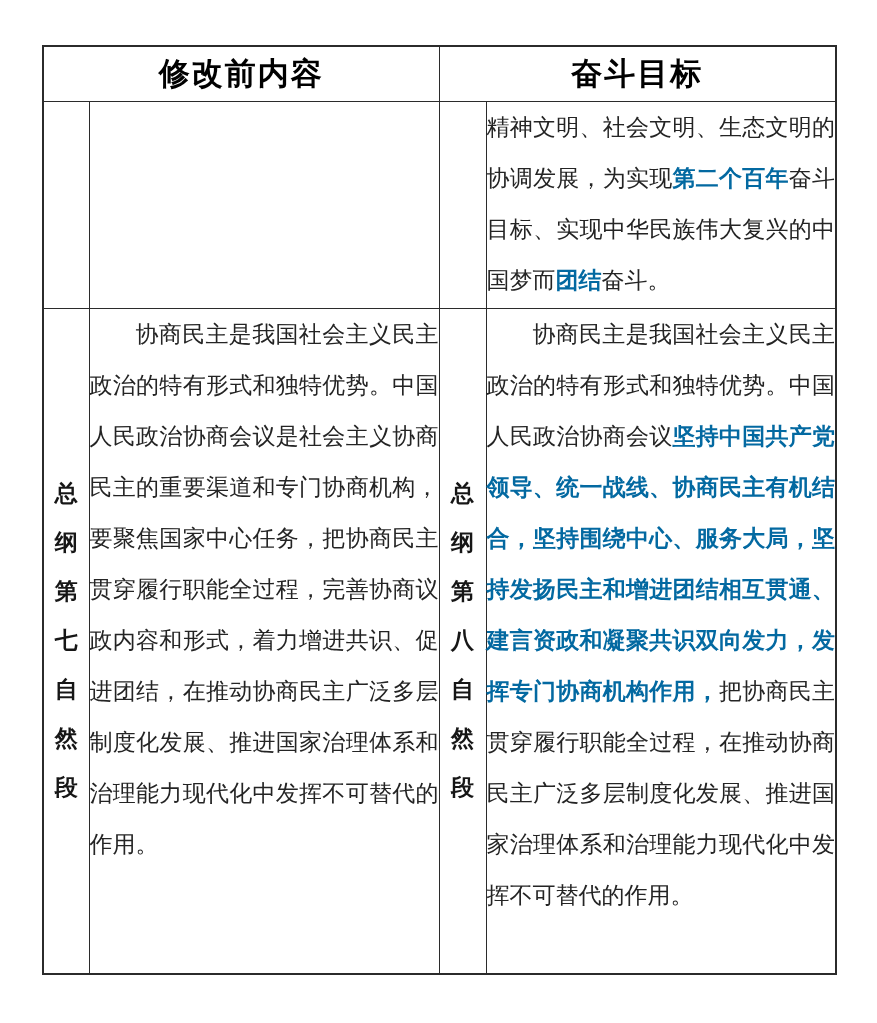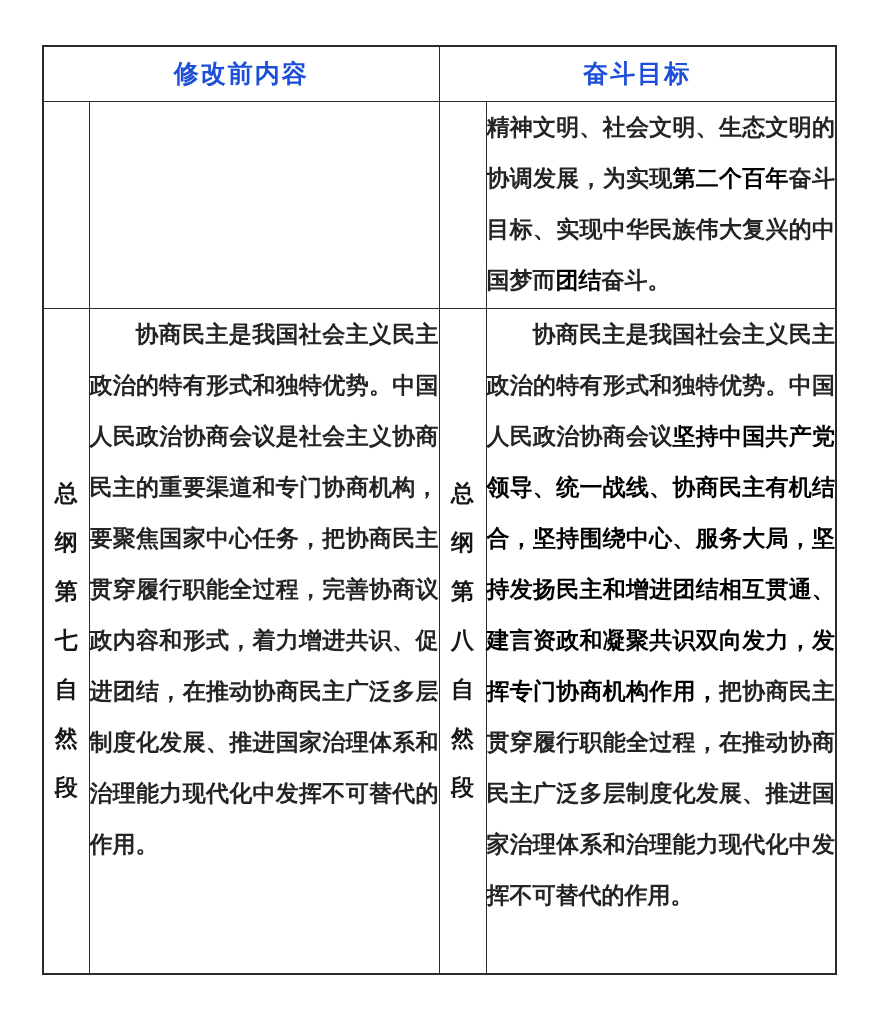--- a/index.html
+++ b/index.html
@@ -27,22 +27,22 @@
     border: 1px solid #2b2b2b;
     padding: 0;
   }
   tr.header-row { height: 55px; }
   tr.body-row-1 { height: 207px; }
   tr.body-row-2 { height: 666px; }
 
   th.hdr {
     font-family: "Liberation Sans", "DejaVu Sans", sans-serif;
     font-weight: 700;
-    font-size: 25px;
-    color: #1d4ed8;
+    font-size: 31px;
+    color: #000000;
     vertical-align: middle;
     letter-spacing: 2px;
   }
   td.label-cell {
     vertical-align: middle;
     text-align: center;
   }
   .vlabel {
     font-family: "Liberation Sans", "DejaVu Sans", sans-serif;
     font-weight: 700;
@@ -62,23 +62,23 @@
     line-height: 51px;
     color: #242424;
     text-align: justify;
     text-justify: inter-character;
     word-break: break-all;
   }
   .para.indent { text-indent: 2em; }
   .para .add {
     font-family: Liberation Serif, serif;
     font-weight: 700;
-    color: #000000;
+    color: #0369a1;
   }
-  .para .reg { font-weight: 700; }
+  .para .reg { font-weight: 400; }
 </style>
 </head>
 <body>
 
 <div class="page">
   <table class="cmp">
     <colgroup>
       <col style="width:46px">
       <col style="width:350px">
       <col style="width:47px">

